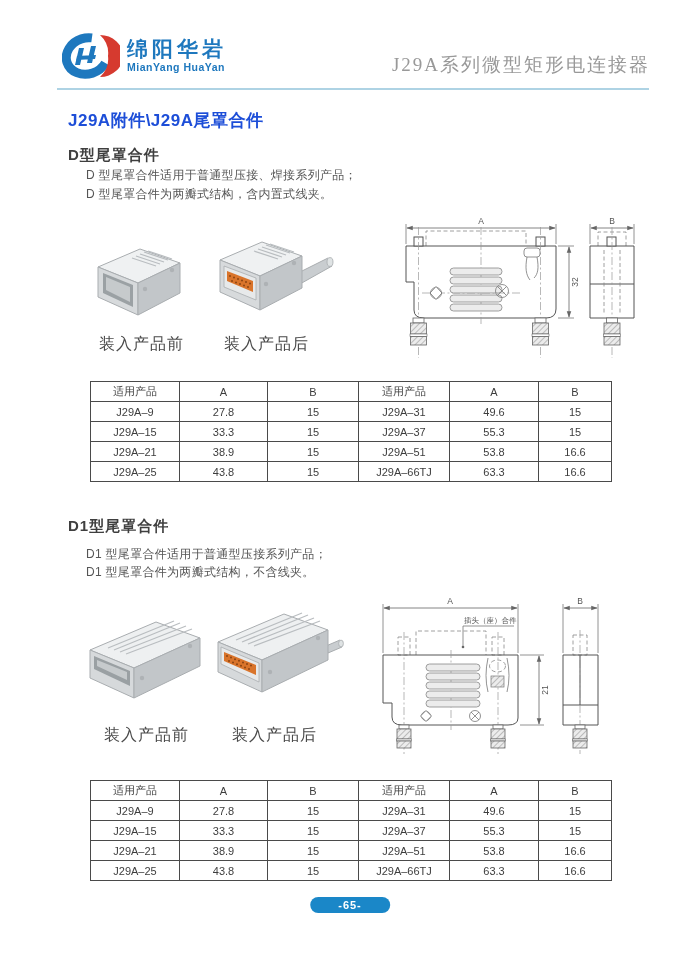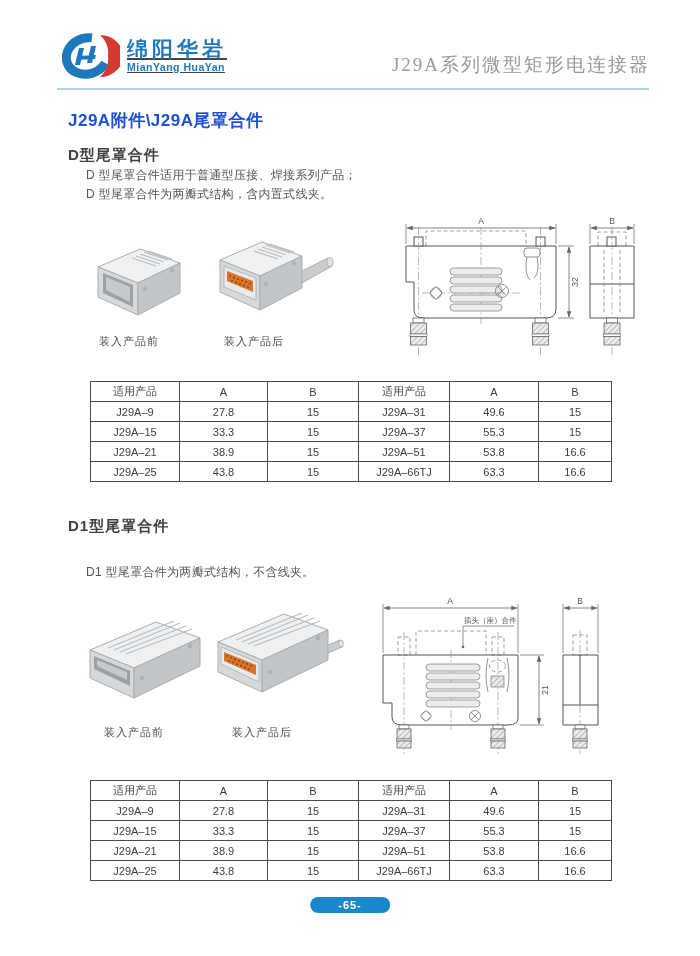--- a/index.html
+++ b/index.html
@@ -3,31 +3,31 @@
 <meta charset="utf-8">
 <style>
   html,body{margin:0;padding:0;background:#fff;}
   .page{
     position:relative;width:700px;height:956px;background:#ffffff;overflow:hidden;
     font-family:"Liberation Sans","DejaVu Sans",sans-serif;color:#444;
   }
   .abs{position:absolute;}
   
   .logo-wrap{left:62px;top:30px;display:flex;align-items:center;}
-  .logo-text{margin-left:7px;text-decoration:underline;}
+  .logo-text{margin-left:7px;}
   .logo-cn{font-size:21px;font-weight:bold;color:#1e78be;letter-spacing:4px;line-height:1.1;}
   .logo-en{font-size:10.5px;font-weight:bold;color:#1e78be;letter-spacing:0.5px;}
   .doc-title{right:50px;top:52px;font-family:"Liberation Serif","DejaVu Serif",serif;
     font-size:19px;color:#999;letter-spacing:2px;}
   .header-rule{left:57px;width:592px;top:88px;height:2px;background:#aed3e4;}
   .page-title{left:68px;top:109px;font-size:17px;font-weight:bold;color:#1d4ed8;letter-spacing:0.5px;}
   
   .sec-heading{font-size:15px;font-weight:bold;color:#3f3f3f;letter-spacing:1px;}
   .desc-line{font-size:12px;color:#555;letter-spacing:0.3px;}
-  .fig-caption{font-size:11px;color:#4a4a4a;letter-spacing:1px;}
+  .fig-caption{font-size:16px;color:#4a4a4a;letter-spacing:1px;}
   
   table.spec{border-collapse:collapse;table-layout:fixed;width:515px;font-size:11px;color:#3d3d3d;}
   table.spec th,table.spec td{border:1px solid #4a4a4a;height:19px;padding:0;
     text-align:center;vertical-align:middle;font-weight:400;}
   table.spec th:nth-child(1),table.spec td:nth-child(1){width:88px;}
   table.spec th:nth-child(2),table.spec td:nth-child(2){width:87px;}
   table.spec th:nth-child(3),table.spec td:nth-child(3){width:90px;}
   table.spec th:nth-child(4),table.spec td:nth-child(4){width:90px;}
   table.spec th:nth-child(5),table.spec td:nth-child(5){width:88px;}
   table.spec th:nth-child(6),table.spec td:nth-child(6){width:72px;}
@@ -243,20 +243,21 @@
           <td>43.8</td>
           <td>15</td>
           <td>J29A–66TJ</td>
           <td>63.3</td>
           <td>16.6</td>
         </tr>
       </tbody>
     </table>
 
   <div class="abs sec-heading" style="left:68px;top:517px;">D1型尾罩合件</div>
+  <div class="abs desc-line" style="left:86px;top:546px;">D1 型尾罩合件适用于普通型压接系列产品；</div>
   <div class="abs desc-line" style="left:86px;top:564px;">D1 型尾罩合件为两瓣式结构，不含线夹。</div>
 
   <div class="abs" style="left:78px;top:608px;">
     <svg width="140" height="112" viewBox="0 0 140 112">
       <polygon points="12,42 78,14 122,30 56,60" fill="#eef0f1" stroke="#a9adb0" stroke-width="1"></polygon>
       <g stroke="#b9bdc0" stroke-width="1.2">
         <line x1="30" y1="40" x2="96" y2="13"></line>
           <line x1="36" y1="42" x2="102" y2="15"></line>
         <line x1="42" y1="44" x2="108" y2="18"></line>
           <line x1="48" y1="46" x2="114" y2="21"></line>

